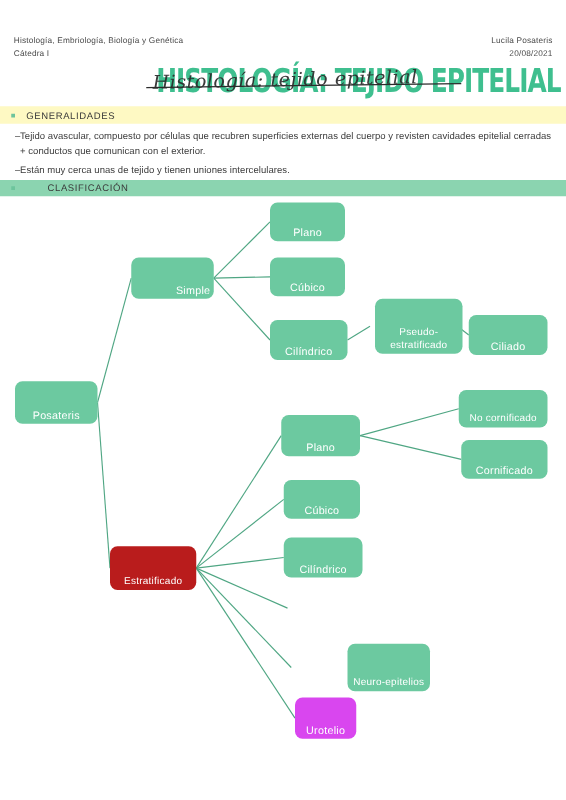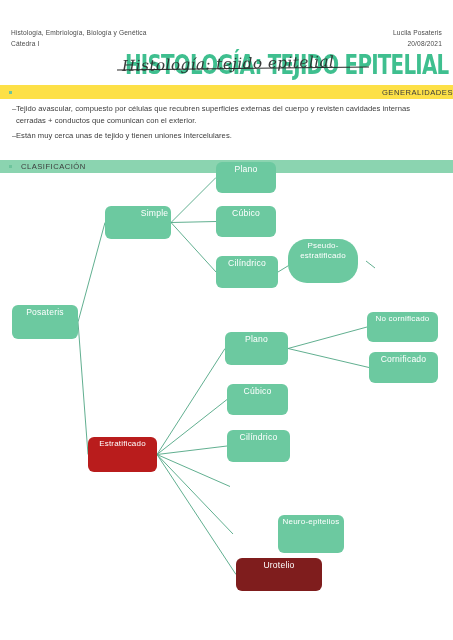--- a/index.html
+++ b/index.html
@@ -90,21 +90,21 @@
   }
   .bullet .btxt { flex: 1; padding-right: 12px; letter-spacing: 0.05px; }
 
   
   #diagram { position: absolute; left: 0; top: 0; width: 453px; height: 640px; }
   #edges { position: absolute; left: 0; top: 0; width: 453px; height: 640px; }
   .node {
     position: absolute;
     background: #6CC9A0;
     border-radius: 6px;
-    display: flex; align-items: flex-start; justify-content: center;
+    display: flex; align-items: flex-end; justify-content: center;
     text-align: center;
     color: #ffffff;
     font-size: 8.6px;
     line-height: 10px;
     letter-spacing: 0.2px;
     padding: 2px 3px;
   }
   .node.small { font-size: 8px; }
 </style>
 </head>
@@ -122,36 +122,36 @@
   </div>
 
   <div class="title-wrap">
     <div class="title-block">
       <div class="title-main" style="color: rgb(63, 191, 143);">HISTOLOGÍA: TEJIDO EPITELIAL</div>
       <div class="title-script">Histología: tejido epitelial</div>
       <div class="title-strike"></div>
     </div>
   </div>
 
-  <div class="band" id="band-gen" style="top: 85px; height: 14px; background: #fde047; justify-content: space-between;">
+  <div class="band" id="band-gen" style="top: 85px; height: 14px; background: #fef9c3;">
     <span class="sq"></span>
     <span class="band-label">GENERALIDADES</span>
   </div>
 
   <div class="bullet" style="top:103px;left:0;width:453px;">
     <span class="dash">–</span>
-    <span class="btxt">Tejido avascular, compuesto por células que recubren superficies externas del cuerpo y revisten cavidades internas cerradas + conductos que comunican con el exterior.</span>
+    <span class="btxt">Tejido avascular, compuesto por células que recubren superficies externas del cuerpo y revisten cavidades epitelial cerradas + conductos que comunican con el exterior.</span>
   </div>
 
   <div class="bullet" style="top:130px;left:0;width:453px;">
     <span class="dash">–</span>
     <span class="btxt">Están muy cerca unas de tejido y tienen uniones intercelulares.</span>
   </div>
 
-  <div class="band" id="band-clas" style="top: 160px; height: 13px; background: rgb(139, 212, 176);">
+  <div class="band" id="band-clas" style="top: 144px; height: 13px; background: rgb(139, 212, 176); gap: 17px;">
     <span class="sq"></span>
     <span class="band-label">CLASIFICACIÓN</span>
   </div>
 
   <div id="diagram">
     <svg id="edges">
         <line x1="78" y1="322" x2="105" y2="222.5" stroke="#4FA683" stroke-width="0.9"></line>
         <line x1="78" y1="322" x2="88" y2="454.5" stroke="#4FA683" stroke-width="0.9"></line>
         <line x1="171" y1="222.5" x2="216" y2="177.5" stroke="#4FA683" stroke-width="0.9"></line>
         <line x1="171" y1="222.5" x2="216" y2="221.5" stroke="#4FA683" stroke-width="0.9"></line>
@@ -175,22 +175,25 @@
       </div>
       <div class="node" style="left: 216px; top: 162px; width: 60px; height: 31px; background: rgb(108, 201, 160);">
         <span>Plano</span>
       </div>
       <div class="node" style="left: 216px; top: 206px; width: 60px; height: 31px; background: rgb(108, 201, 160);">
         <span>Cúbico</span>
       </div>
       <div class="node" style="left: 216px; top: 256px; width: 62px; height: 32px; background: rgb(108, 201, 160);">
         <span>Cilíndrico</span>
       </div>
-      <div class="node small" style="left: 288px; top: 239px; width: 70px; height: 44px; background: rgb(108, 201, 160); border-radius: 19px;">
+      <div class="node small" style="left: 300px; top: 239px; width: 70px; height: 44px; background: rgb(108, 201, 160);">
         <span>Pseudo-​estratificado</span>
+      </div>
+      <div class="node" style="left: 375px; top: 252px; width: 63px; height: 32px; background: rgb(108, 201, 160);">
+        <span>Ciliado</span>
       </div>
       <div class="node small" style="left: 88px; top: 437px; width: 69px; height: 35px; background: #b91c1c;">
         <span>Estratificado</span>
       </div>
       <div class="node" style="left: 225px; top: 332px; width: 63px; height: 33px; background: rgb(108, 201, 160);">
         <span>Plano</span>
       </div>
       <div class="node" style="left: 369px; top: 352px; width: 69px; height: 31px; background: rgb(108, 201, 160);">
         <span>Cornificado</span>
       </div>
@@ -199,18 +202,18 @@
       </div>
       <div class="node" style="left: 227px; top: 384px; width: 61px; height: 31px; background: rgb(108, 201, 160);">
         <span>Cúbico</span>
       </div>
       <div class="node" style="left: 227px; top: 430px; width: 63px; height: 32px; background: rgb(108, 201, 160);">
         <span>Cilíndrico</span>
       </div>
       <div class="node small" style="left: 233px; top: 515px; width: 66px; height: 38px; background: rgb(108, 201, 160); margin-left: 45px;">
         <span>Neuro-​epitelios</span>
       </div>
-      <div class="node" style="left: 236px; top: 558px; width: 86px; height: 33px; background: #7f1d1d;">
+      <div class="node" style="left: 236px; top: 558px; width: 49px; height: 33px; background: #d946ef;">
         <span>Urotelio</span>
       </div>
     </div>
 
 </div>
 
 </body></html>

